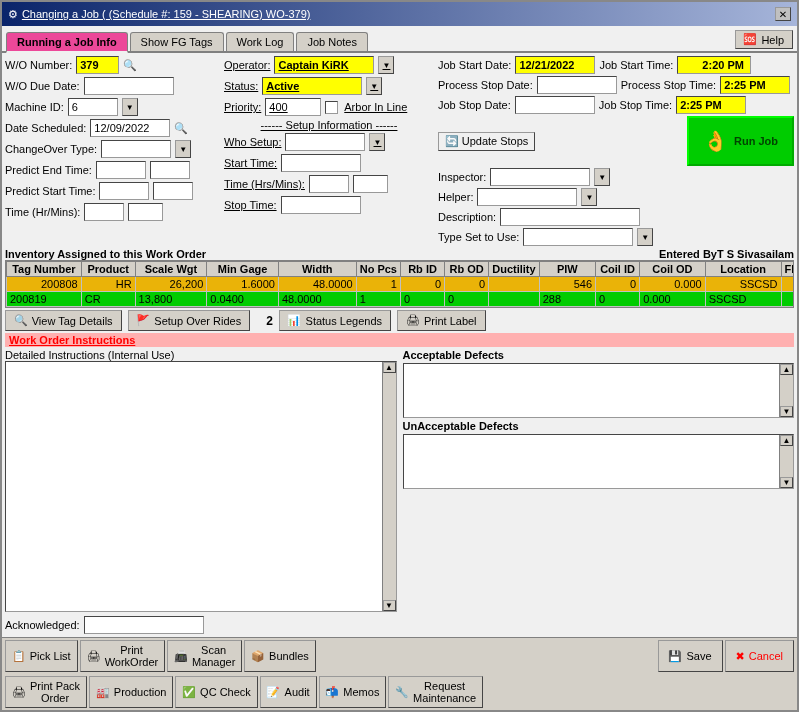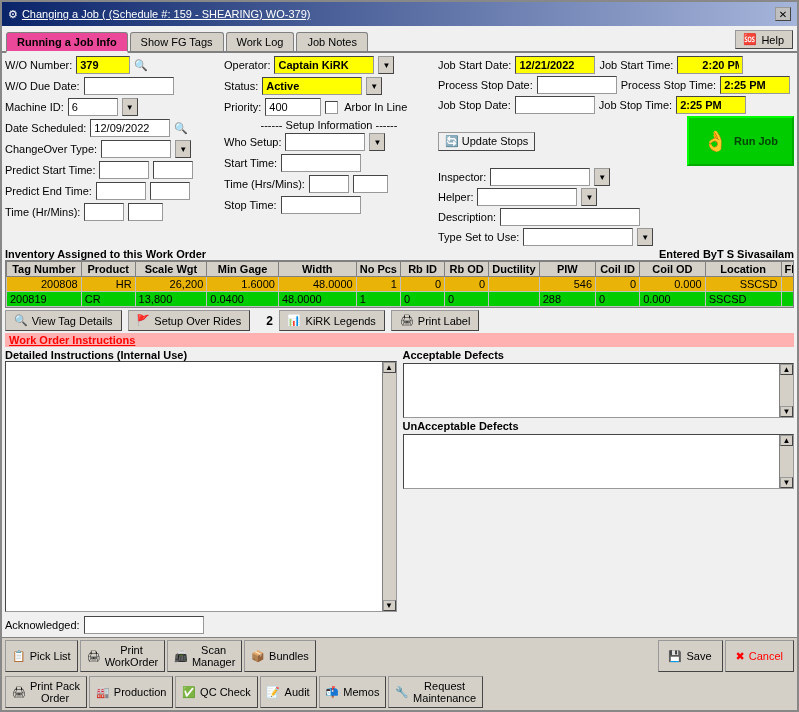--- a/index.html
+++ b/index.html
@@ -57,21 +57,21 @@
     </div>
   </div>
 
   <div class="main-area">
 
     <div style="display:flex; gap:4px; flex-shrink:0;">
 
       <div style="flex:0 0 215px;">
         <div class="row">
           <span class="label">W/O Number:</span>
-          <input class="input-yellow" style="width: 54px;" value="379" readonly="">
+          <input class="input-yellow" style="width: 43px;" value="379" readonly="">
           <span style="cursor:pointer;">🔍</span>
         </div>
         <div class="row">
           <span class="label">W/O Due Date:</span>
           <input class="input-field" style="width: 90px;" value="">
         </div>
         <div class="row">
           <span class="label">Machine ID:</span>
           <input class="input-field" style="width: 50px;" value="6">
           <span class="dropdown-arrow">▼</span>
@@ -80,37 +80,37 @@
           <span class="label">Date Scheduled:</span>
           <input class="input-field" style="width: 80px;" value="12/09/2022">
           <span style="cursor:pointer;">🔍</span>
         </div>
         <div class="row">
           <span class="label">ChangeOver Type:</span>
           <input class="input-field" style="width: 70px;" value="">
           <span class="dropdown-arrow">▼</span>
         </div>
         <div class="row">
+          <span class="label">Predict End Time:</span>
+          <input class="input-field" style="width: 50px;" value="">
+          <input class="input-field" style="width: 40px;" value="">
+        </div>
+        <div class="row">
           <span class="label">Predict Start Time:</span>
           <input class="input-field" style="width: 50px;" value="">
           <input class="input-field" style="width: 40px;" value="">
         </div>
         <div class="row">
-          <span class="label">Predict End Time:</span>
-          <input class="input-field" style="width: 50px;" value="">
-          <input class="input-field" style="width: 40px;" value="">
-        </div>
-        <div class="row">
           <span class="label">Time (Hr/Mins):</span>
           <input class="input-field" style="width: 40px;" value="">
           <input class="input-field" style="width: 35px;" value="">
         </div>
       </div>
 
-      <div style="flex:0 0 210px;">
+      <div style="flex:0 0 210px;text-decoration:underline;">
         <div class="row">
           <span class="label">Operator:</span>
           <input class="input-yellow" style="width: 100px;" value="Captain KiRK">
           <span class="dropdown-arrow">▼</span>
         </div>
         <div class="row">
           <span class="label">Status:</span>
           <input class="input-yellow" style="width: 100px;" value="Active">
           <span class="dropdown-arrow">▼</span>
         </div>
@@ -141,21 +141,21 @@
           <span class="label">Stop Time:</span>
           <input class="input-field" style="width: 80px;" value="">
         </div>
       </div>
 
       <div style="flex:1; display:flex; flex-direction:column; gap:2px;">
         <div style="display:flex; gap:4px; align-items:center; flex-wrap:wrap;">
           <span class="label">Job Start Date:</span>
           <input class="input-yellow" style="width: 80px;" value="12/21/2022">
           <span class="label">Job Start Time:</span>
-          <input class="input-yellow" style="width: 66px; padding-left: 24px;" value="2:20 PM">
+          <input class="input-yellow" style="width: 74px; padding-left: 24px;" value="2:20 PM">
         </div>
         <div style="display:flex; gap:4px; align-items:center; flex-wrap:wrap;">
           <span class="label">Process Stop Date:</span>
           <input class="input-field" style="width: 80px;" value="">
           <span class="label">Process Stop Time:</span>
           <input class="input-yellow" style="width: 70px;" value="2:25 PM">
         </div>
         <div style="display:flex; gap:4px; align-items:center; flex-wrap:wrap;">
           <span class="label">Job Stop Date:</span>
           <input class="input-field" style="width: 80px;" value="">
@@ -262,35 +262,35 @@
         <span>🔍</span>
         <span>View Tag Details</span>
       </button>
       <button class="action-btn">
         <span>🚩</span>
         <span>Setup Over Rides</span>
       </button>
       <span class="count-badge">2</span>
       <button class="action-btn">
         <span>📊</span>
-        <span>KiRK Legends</span>
+        <span>Status Legends</span>
       </button>
       <button class="action-btn">
         <span>🖨</span>
         <span>Print Label</span>
       </button>
     </div>
 
     <div style="flex:1; overflow:hidden; display:flex; flex-direction:column; gap:2px;">
       <div style="background:#ffb0b0; display:inline-block; padding:1px 4px;">
         <span style="font-weight:bold; color:red; text-decoration:underline;">Work Order Instructions</span>
       </div>
       <div style="display:flex; gap:6px; flex:1;">
         <div style="flex:1; display:flex; flex-direction:column;">
-          <div style="font-weight:bold;">Detailed Instructions (Internal Use)</div>
+          <div style="font-weight:normal;">Detailed Instructions (Internal Use)</div>
           <div style="flex:1; border:1px inset #999; background:white; display:flex; flex-direction:column; position:relative;">
             <textarea style="flex: 1 1 0%; border: none; resize: none; padding: 2px;"></textarea>
             <div style="position:absolute; right:0; top:0; bottom:0; width:14px; background:#d4d0c8; border-left:1px solid #808080; display:flex; flex-direction:column; justify-content:space-between;">
               <div style="font-size:8px; text-align:center; cursor:pointer; border:1px outset #999;">▲</div>
               <div style="font-size:8px; text-align:center; cursor:pointer; border:1px outset #999;">▼</div>
             </div>
           </div>
         </div>
         <div style="flex:1; display:flex; flex-direction:column; gap:2px;">
           <div style="font-weight:bold;">Acceptable Defects</div>

